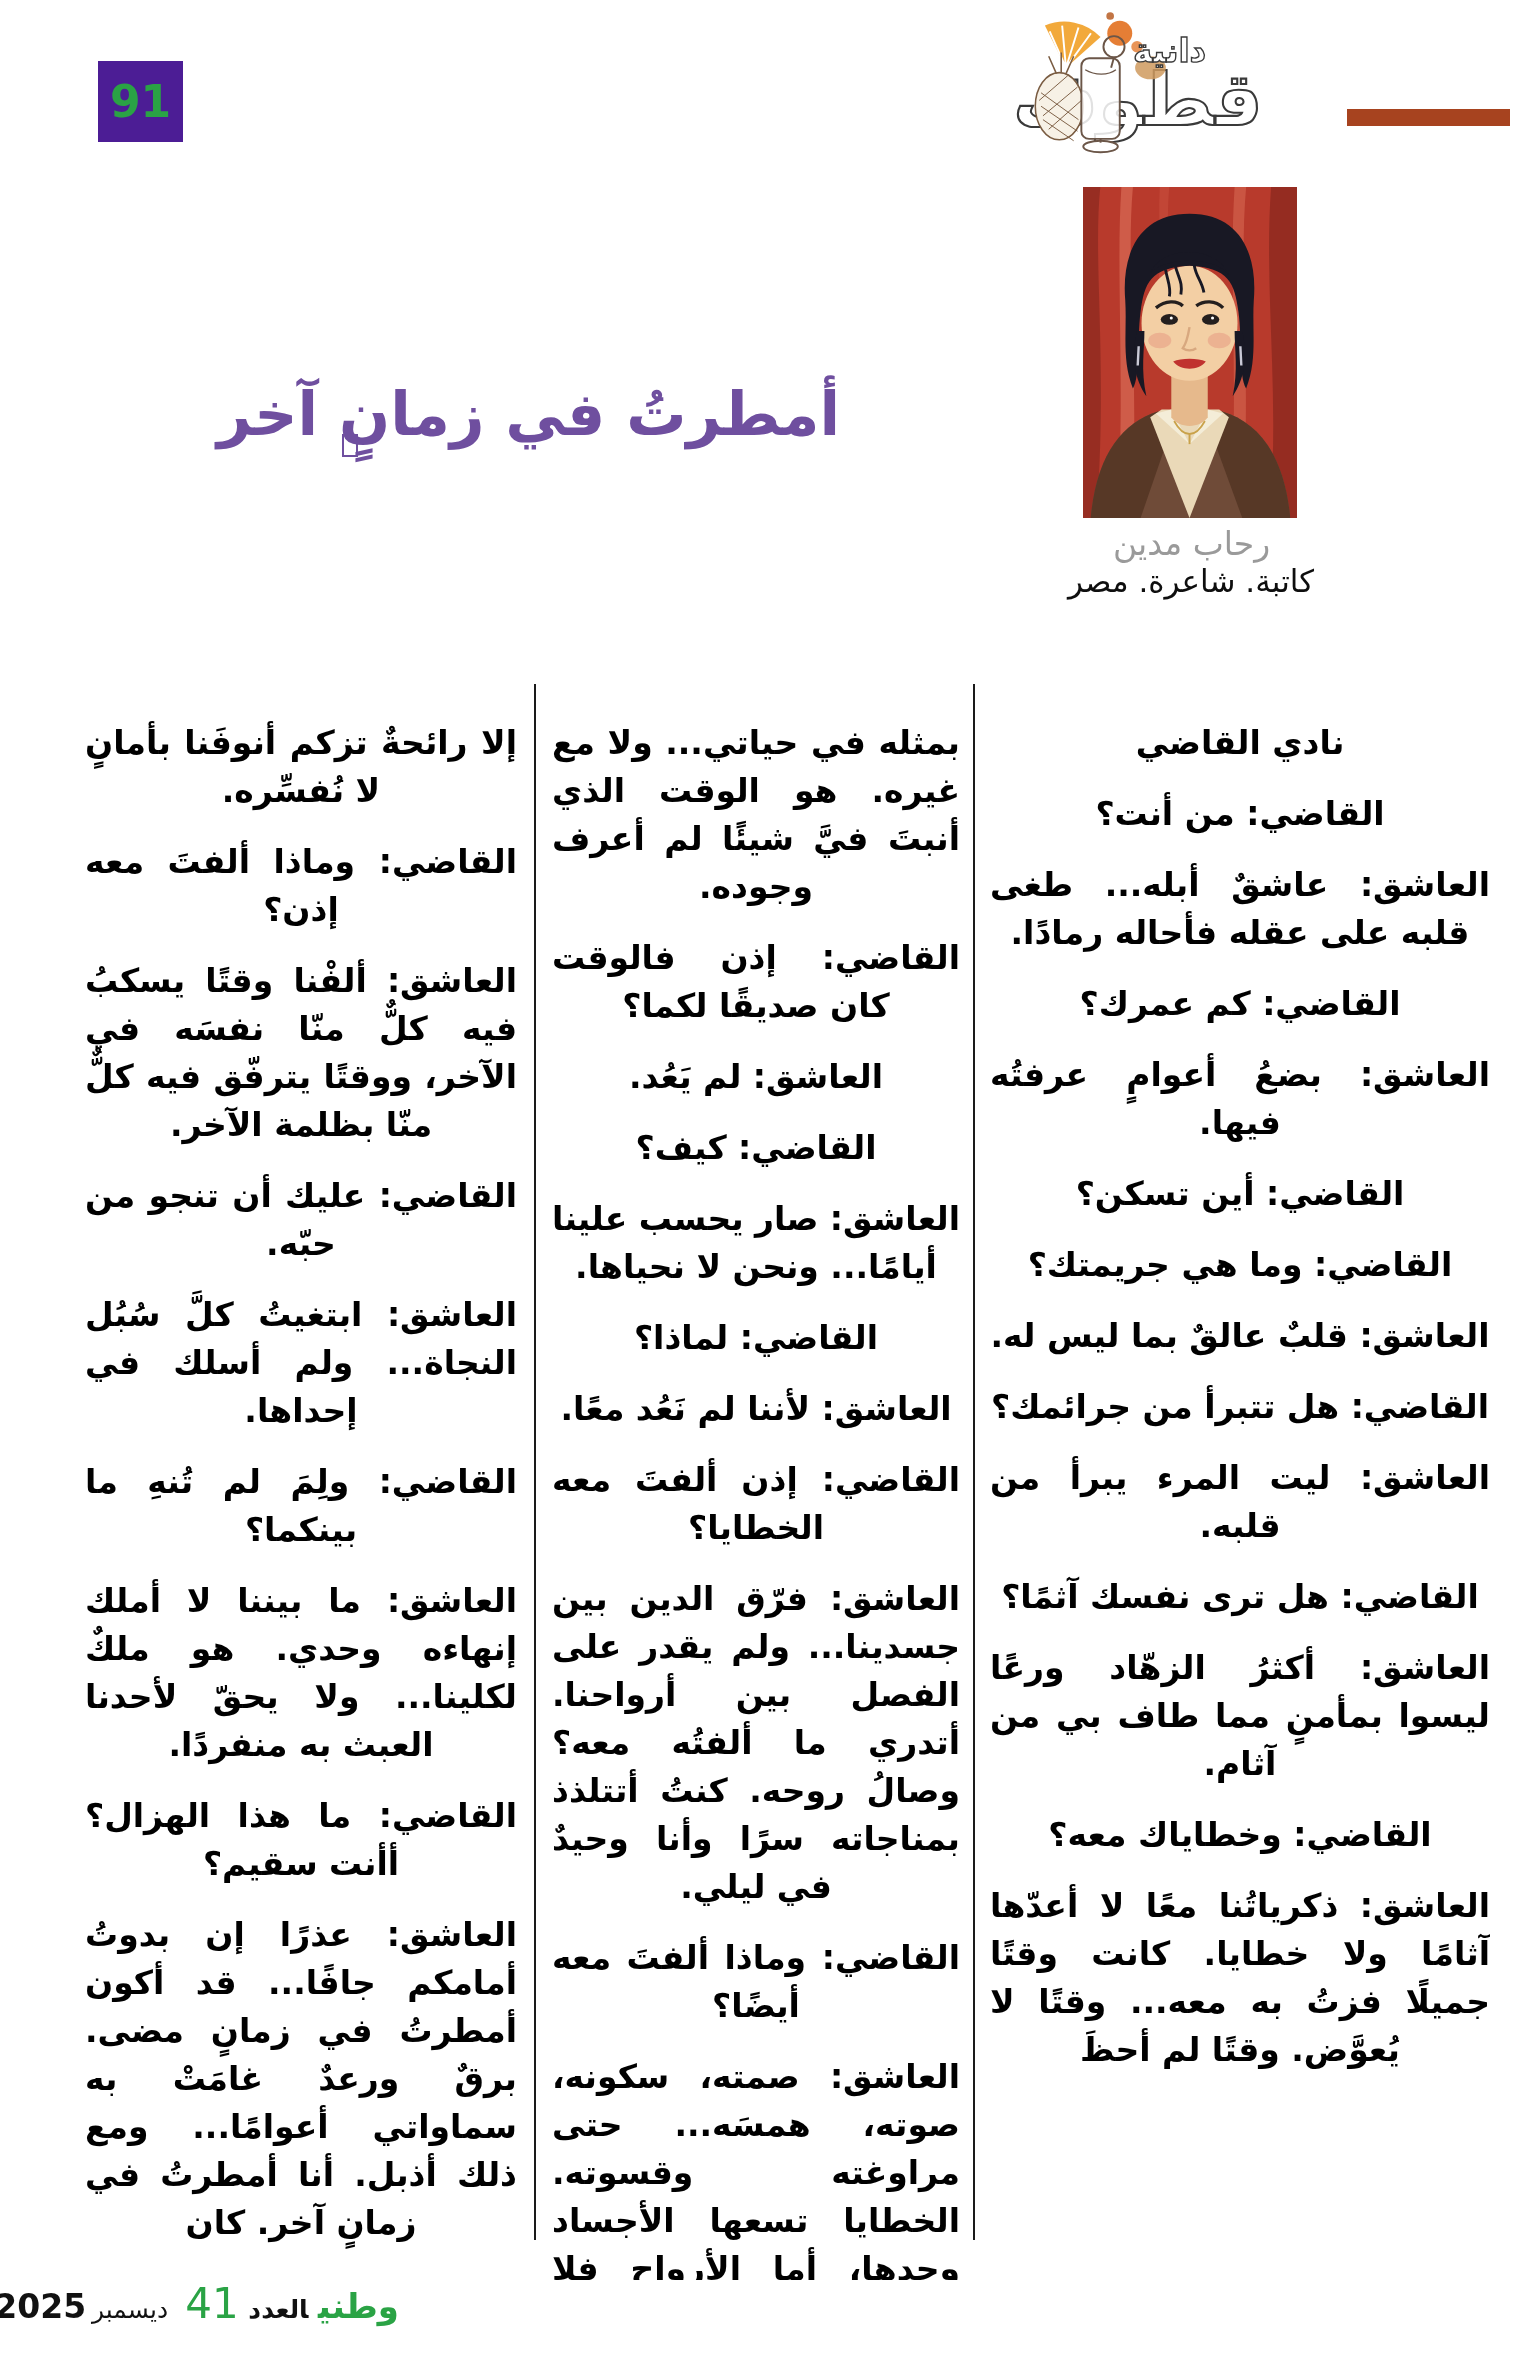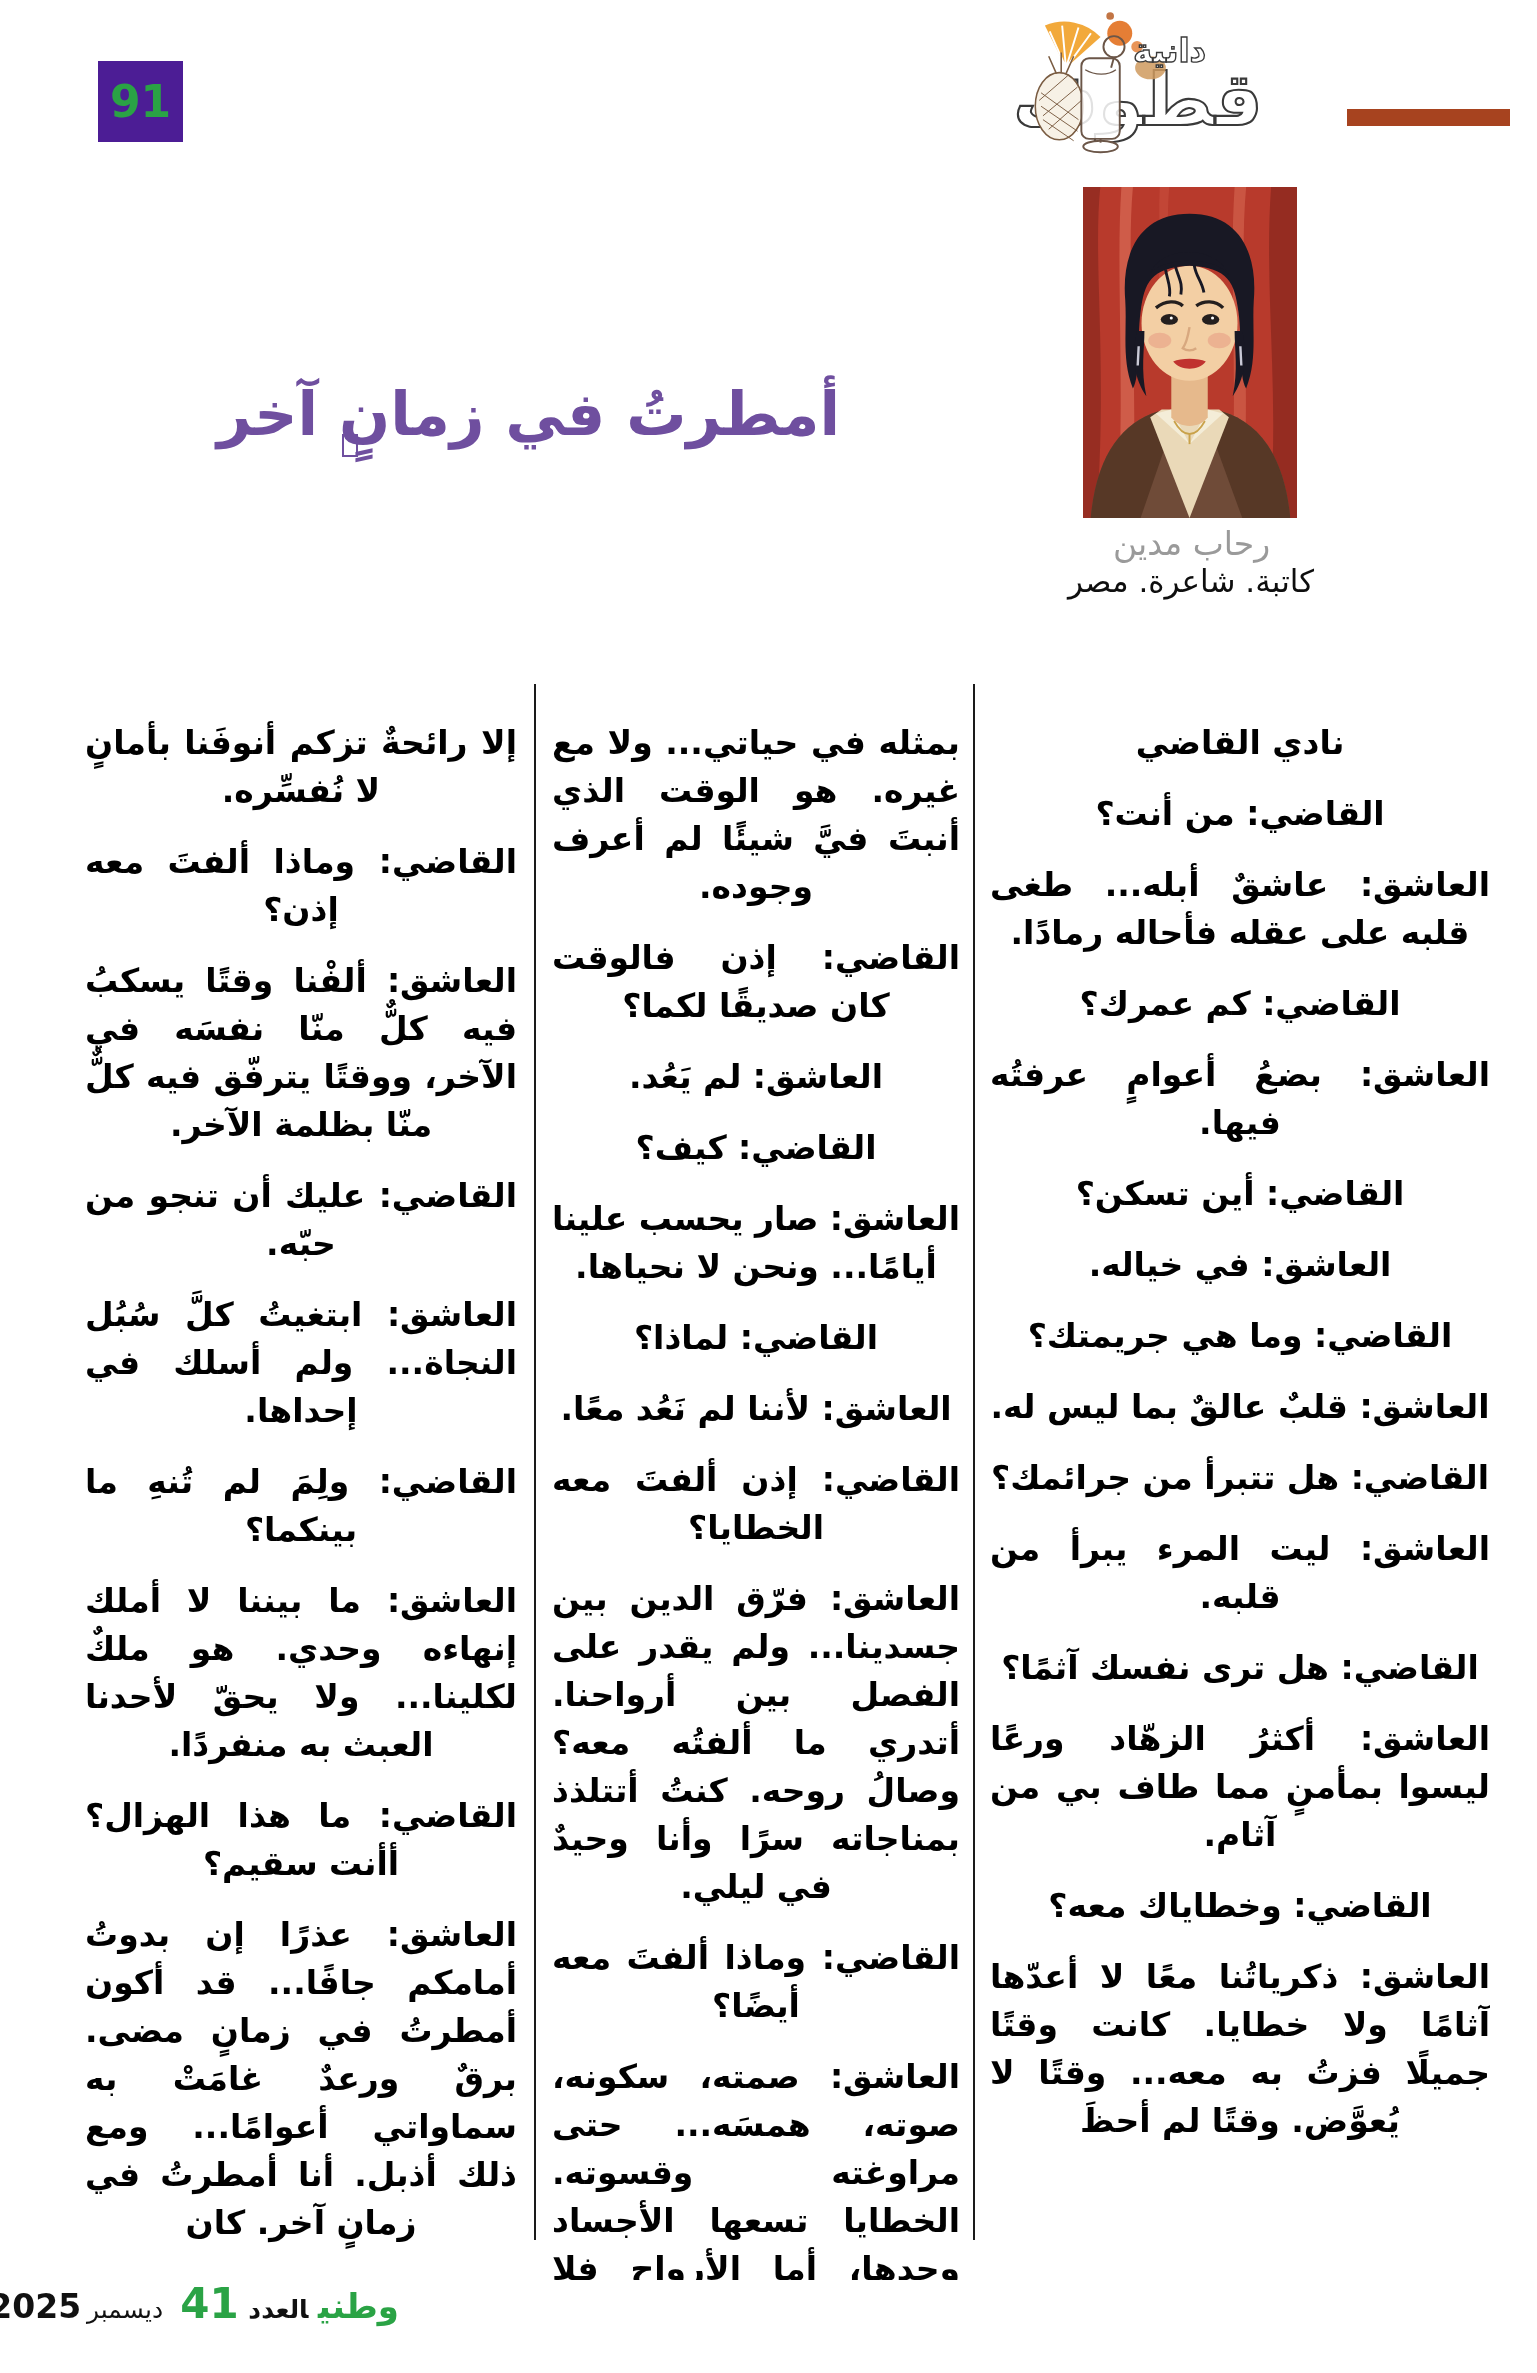--- a/index.html
+++ b/index.html
@@ -36,21 +36,21 @@
   .col-left{left:85px;width:432px;}
   .divider{position:absolute;top:684px;width:1.9px;height:1556px;background:#1a1a1a;}
   .divider-a{left:973px;}
   .divider-b{left:534px;}
 
   
   .footer{position:absolute;left:53px;top:2279px;width:346px;direction:rtl;text-align:right;
           white-space:nowrap;}
   .footer .mag{color:#2aa345;font-size:34px;font-weight:bold;}
   .footer .lbl{color:#111;font-size:25px;font-weight:bold;margin:0 9.6px 0 5.8px;}
-  .footer .num{color:#2aa345;font-size:42px;font-weight:bold;margin:0 3.8px;}
+  .footer .num{color:#2aa345;font-size:42px;font-weight:normal;margin:0 3.8px;}
   .footer .mon{color:#111;font-size:25px;font-weight:normal;margin:0 13.4px 0 5.8px;}
   .footer .yr{color:#111;font-size:33px;font-weight:bold;}
 </style>
 </head>
 <body>
 
 <div class="page">
 
   <div class="badge">
     <span>91</span>
@@ -147,21 +147,20 @@
   <div class="author-name">رحاب مدين</div>
   <div class="author-bio">كاتبة. شاعرة. مصر</div>
 
   <div class="col col-right">
     <p>نادي القاضي</p>
     <p>القاضي: من أنت؟</p>
     <p>العاشق: عاشقٌ أبله... طغى قلبه على عقله فأحاله رمادًا.</p>
     <p>القاضي: كم عمرك؟</p>
     <p>العاشق: بضعُ أعوامٍ عرفتُه فيها.</p>
     <p>القاضي: أين تسكن؟</p>
-    <p>العاشق: في خياله.</p>
     <p>القاضي: وما هي جريمتك؟</p>
     <p>العاشق: قلبٌ عالقٌ بما ليس له.</p>
     <p>القاضي: هل تتبرأ من جرائمك؟</p>
     <p>العاشق: ليت المرء يبرأ من قلبه.</p>
     <p>القاضي: هل ترى نفسك آثمًا؟</p>
     <p>العاشق: أكثرُ الزهّاد ورعًا ليسوا بمأمنٍ مما طاف بي من آثام.</p>
     <p>القاضي: وخطاياك معه؟</p>
     <p>العاشق: ذكرياتُنا معًا لا أعدّها آثامًا ولا خطايا. كانت وقتًا جميلًا فزتُ به معه... وقتًا لا يُعوَّض. وقتًا لم أحظَ</p>
   </div>
 

